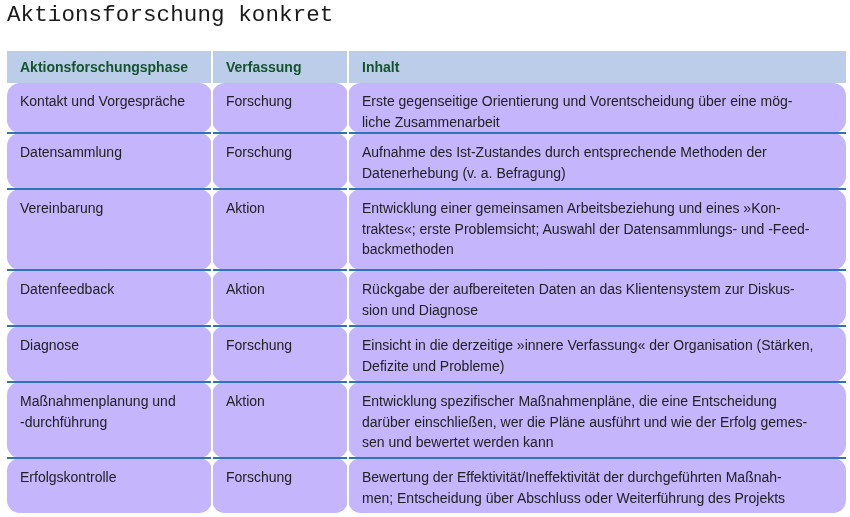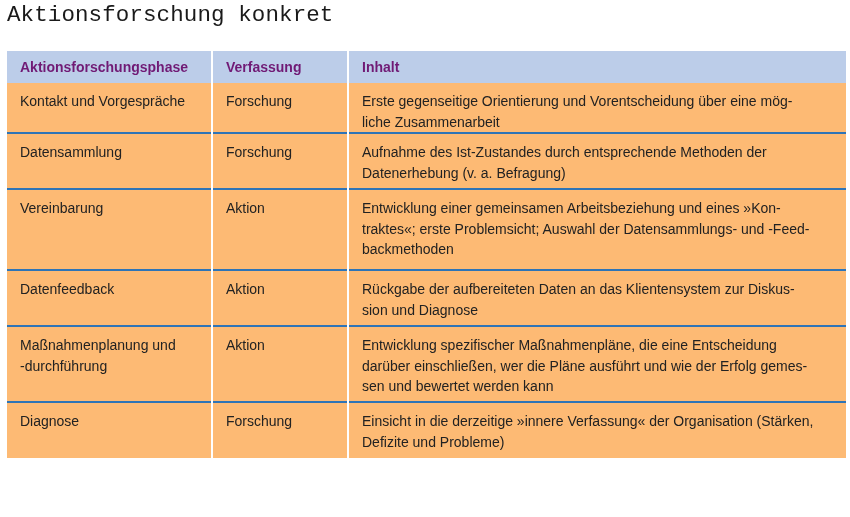--- a/index.html
+++ b/index.html
@@ -3,25 +3,25 @@
 <meta charset="utf-8">
 <style>
   html, body { margin: 0; padding: 0; background: #ffffff; }
   body { width: 850px; height: 517px; position: relative; overflow: hidden;
          font-family: "DejaVu Sans", sans-serif; }
   .title { position: absolute; left: 7px; top: 2px; font-size: 22.5px; color: #1a1a1a;
            font-family: Liberation Mono, monospace; letter-spacing: 0.1px; }
   table { position: absolute; left: 7px; top: 51px; width: 839px; border-collapse: collapse;
           font-family: "Liberation Sans", sans-serif; table-layout: fixed; }
   col.c1 { width: 205px; } col.c2 { width: 136px; } col.c3 { width: 498px; }
-  th { background: #bccde9; color: #701a75; font-weight: bold; font-size: 14px; text-align: left;
+  th { background: #bccde9; color: #14532d; font-weight: bold; font-size: 14px; text-align: left;
        height: 32px; padding: 0 0 0 13px; border-right: 2px solid #ffffff; vertical-align: middle; }
   th:last-child { border-right: none; }
-  td { background: #fdba74; color: #222222; font-size: 14px; line-height: 20.5px; vertical-align: top;
-       padding: 8px 12px 0 13px; border-right: 2px solid #ffffff; border-top: 2px solid #2e74b6; }
+  td { background: #c4b5fd; color: #222222; font-size: 14px; line-height: 20.5px; vertical-align: top;
+       padding: 8px 12px 0 13px; border-right: 2px solid #ffffff; border-top: 2px solid #2e74b6; border-radius: 13px; }
   td:last-child { border-right: none; padding-right: 26px; }
   tr.first td { border-top: none; }
   .content { white-space: pre-line; }
 </style>
 </head>
 <body>
 
 <div class="title">Aktionsforschung konkret</div>
 
 <table>
@@ -56,28 +56,34 @@
       <td class="content">Entwicklung einer gemeinsamen Arbeitsbeziehung und eines »Kon-
 traktes«; erste Problemsicht; Auswahl der Datensammlungs- und -Feed-
 backmethoden</td>
     </tr>
     <tr style="height:56px">
       <td class="content">Datenfeedback</td>
       <td class="content">Aktion</td>
       <td class="content">Rückgabe der aufbereiteten Daten an das Klientensystem zur Diskus-
 sion und Diagnose</td>
     </tr>
+    <tr style="height:56px">
+      <td class="content">Diagnose</td>
+      <td class="content">Forschung</td>
+      <td class="content">Einsicht in die derzeitige »innere Verfassung« der Organisation (Stärken,
+Defizite und Probleme)</td>
+    </tr>
     <tr style="height:76px">
       <td class="content">Maßnahmenplanung und
 -durchführung</td>
       <td class="content">Aktion</td>
       <td class="content">Entwicklung spezifischer Maßnahmenpläne, die eine Entscheidung
 darüber einschließen, wer die Pläne ausführt und wie der Erfolg gemes-
 sen und bewertet werden kann</td>
     </tr>
-    <tr style="height:56px">
-      <td class="content">Diagnose</td>
+    <tr style="height:55px">
+      <td class="content">Erfolgskontrolle</td>
       <td class="content">Forschung</td>
-      <td class="content">Einsicht in die derzeitige »innere Verfassung« der Organisation (Stärken,
-Defizite und Probleme)</td>
+      <td class="content">Bewertung der Effektivität/Ineffektivität der durchgeführten Maßnah-
+men; Entscheidung über Abschluss oder Weiterführung des Projekts</td>
     </tr>
   </tbody>
 </table>
 
 </body></html>

